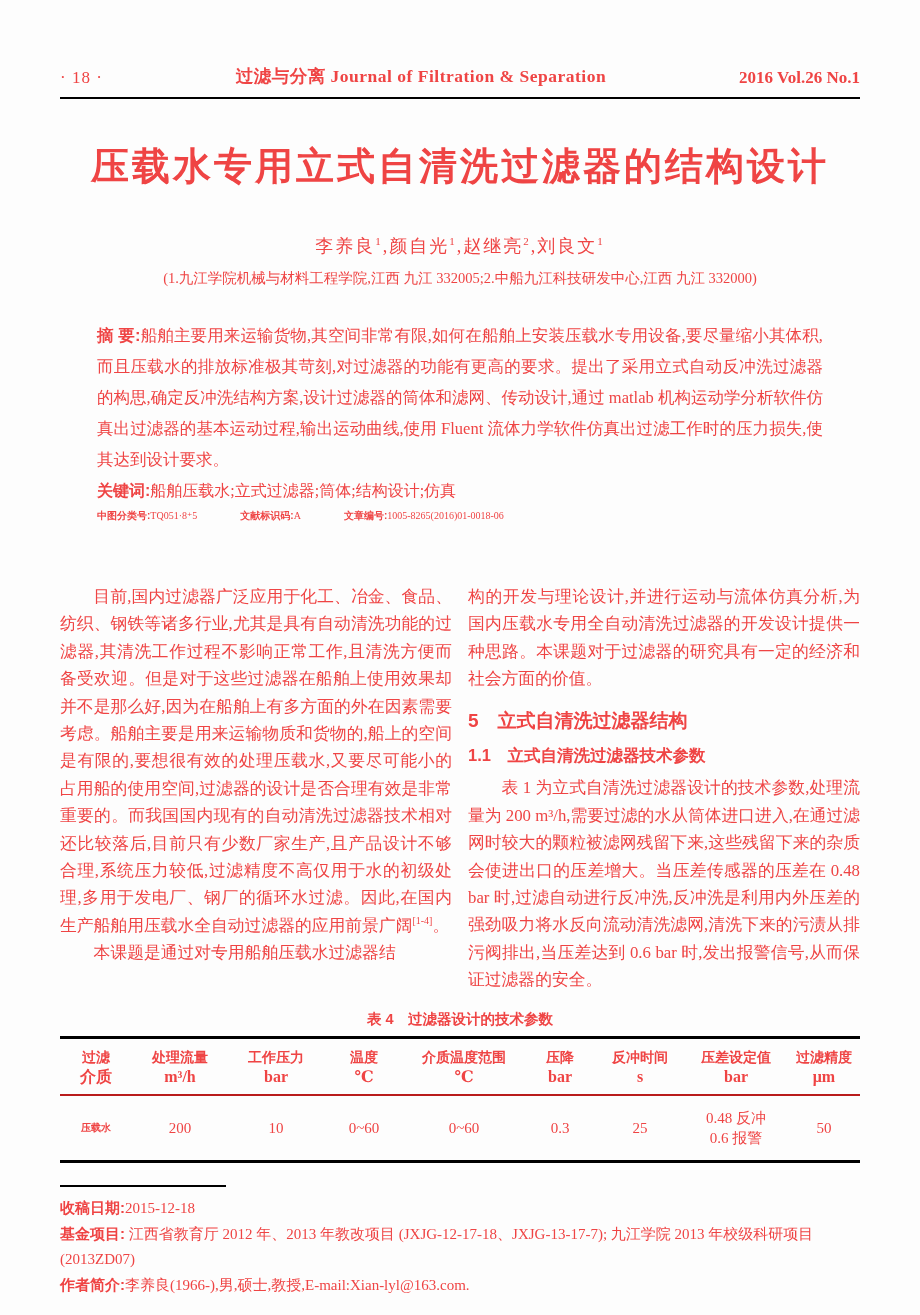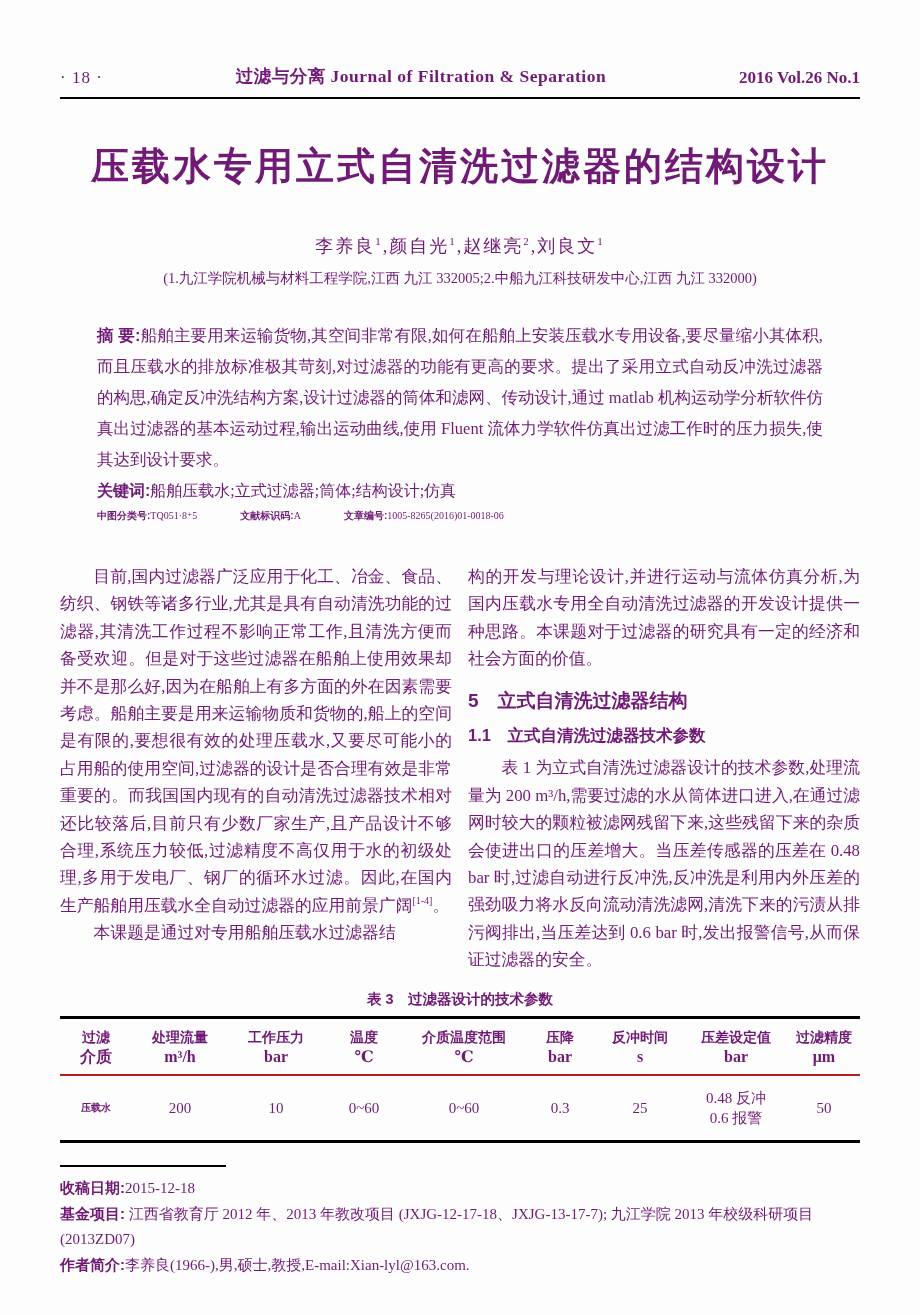--- a/index.html
+++ b/index.html
@@ -3,21 +3,21 @@
 <meta charset="utf-8">
 <style>
   * { margin: 0; padding: 0; box-sizing: border-box; }
   html, body { background: #e8e8e8; }
   .page {
     position: relative;
     width: 920px;
     height: 1315px;
     margin: 0 auto;
     background: #fdfdfd;
-    color: #701a75;
+    color: #ef4444;
     font-family: "Liberation Serif", "DejaVu Serif", serif;
     padding: 64px 60px 0 60px;
     overflow: hidden;
   }
 
   
   .hdr {
     display: flex;
     align-items: flex-end;
     justify-content: space-between;
@@ -66,21 +66,21 @@
   .meta {
     margin-top: 3px;
     font-size: 10px;
     display: flex;
     gap: 43px;
     white-space: nowrap;
   }
 
   
   .cols {
-    margin-top: 40px;
+    margin-top: 60px;
     display: flex;
     gap: 16px;
   }
   .col { flex: 1 1 0; font-size: 16.8px; line-height: 27.4px; text-align: justify; }
   .col p.indent { text-indent: 2em; }
   .cite { vertical-align: super; font-size: 10px; line-height: 0; }
   .sec-h1 {
     font-family: "Liberation Sans", "DejaVu Sans", sans-serif;
     font-weight: 700;
     font-size: 19px;
@@ -177,21 +177,21 @@
     </div>
     <div class="col">
       <p>构的开发与理论设计,并进行运动与流体仿真分析,为国内压载水专用全自动清洗过滤器的开发设计提供一种思路。本课题对于过滤器的研究具有一定的经济和社会方面的价值。</p>
       <div class="sec-h1">5　立式自清洗过滤器结构</div>
       <div class="sec-h2">1.1　立式自清洗过滤器技术参数</div>
       <p class="indent">表 1 为立式自清洗过滤器设计的技术参数,处理流量为 200 m³/h,需要过滤的水从筒体进口进入,在通过滤网时较大的颗粒被滤网残留下来,这些残留下来的杂质会使进出口的压差增大。当压差传感器的压差在 0.48 bar 时,过滤自动进行反冲洗,反冲洗是利用内外压差的强劲吸力将水反向流动清洗滤网,清洗下来的污渍从排污阀排出,当压差达到 0.6 bar 时,发出报警信号,从而保证过滤器的安全。</p>
     </div>
   </div>
 
   <div class="tbl-wrap">
-    <div class="tbl-title">表 3　过滤器设计的技术参数</div>
+    <div class="tbl-title">表 4　过滤器设计的技术参数</div>
     <table class="params">
       <thead>
         <tr>
           <th style="width:9%"><span>过滤</span><span class="unit">介质</span></th>
           <th style="width:12%"><span>处理流量</span><span class="unit">m³/h</span></th>
           <th style="width:12%"><span>工作压力</span><span class="unit">bar</span></th>
           <th style="width:10%"><span>温度</span><span class="unit">℃</span></th>
           <th style="width:15%"><span>介质温度范围</span><span class="unit">℃</span></th>
           <th style="width:9%"><span>压降</span><span class="unit">bar</span></th>
           <th style="width:11%"><span>反冲时间</span><span class="unit">s</span></th>

